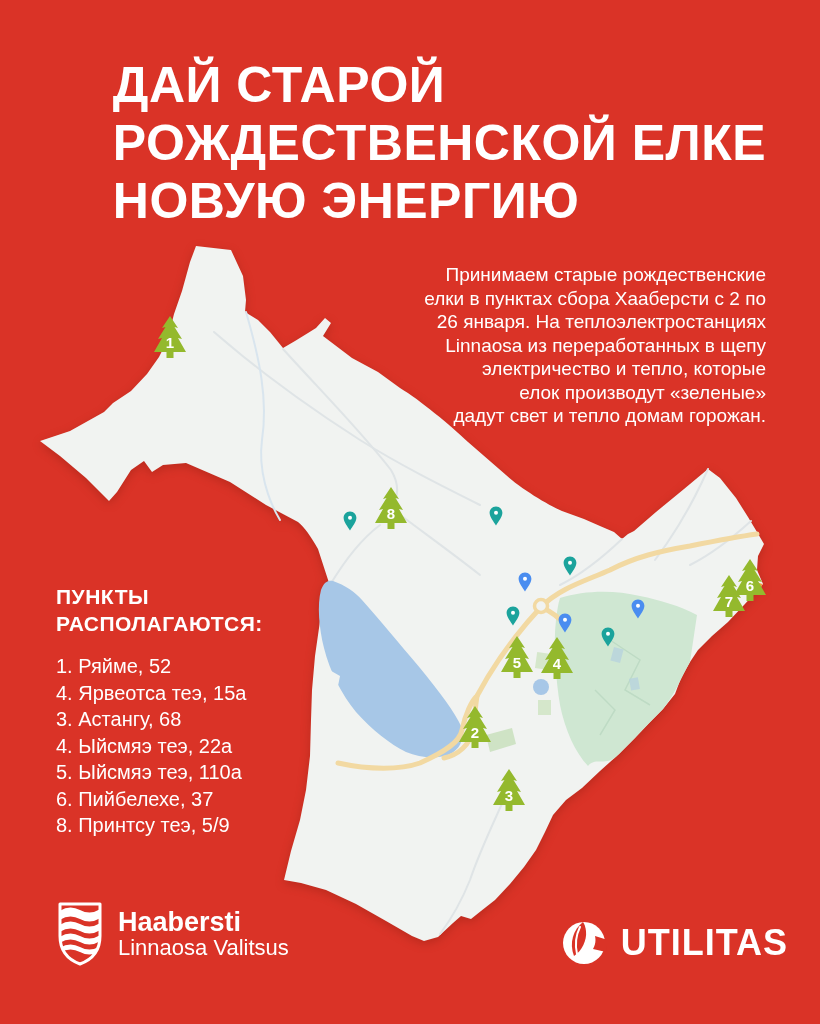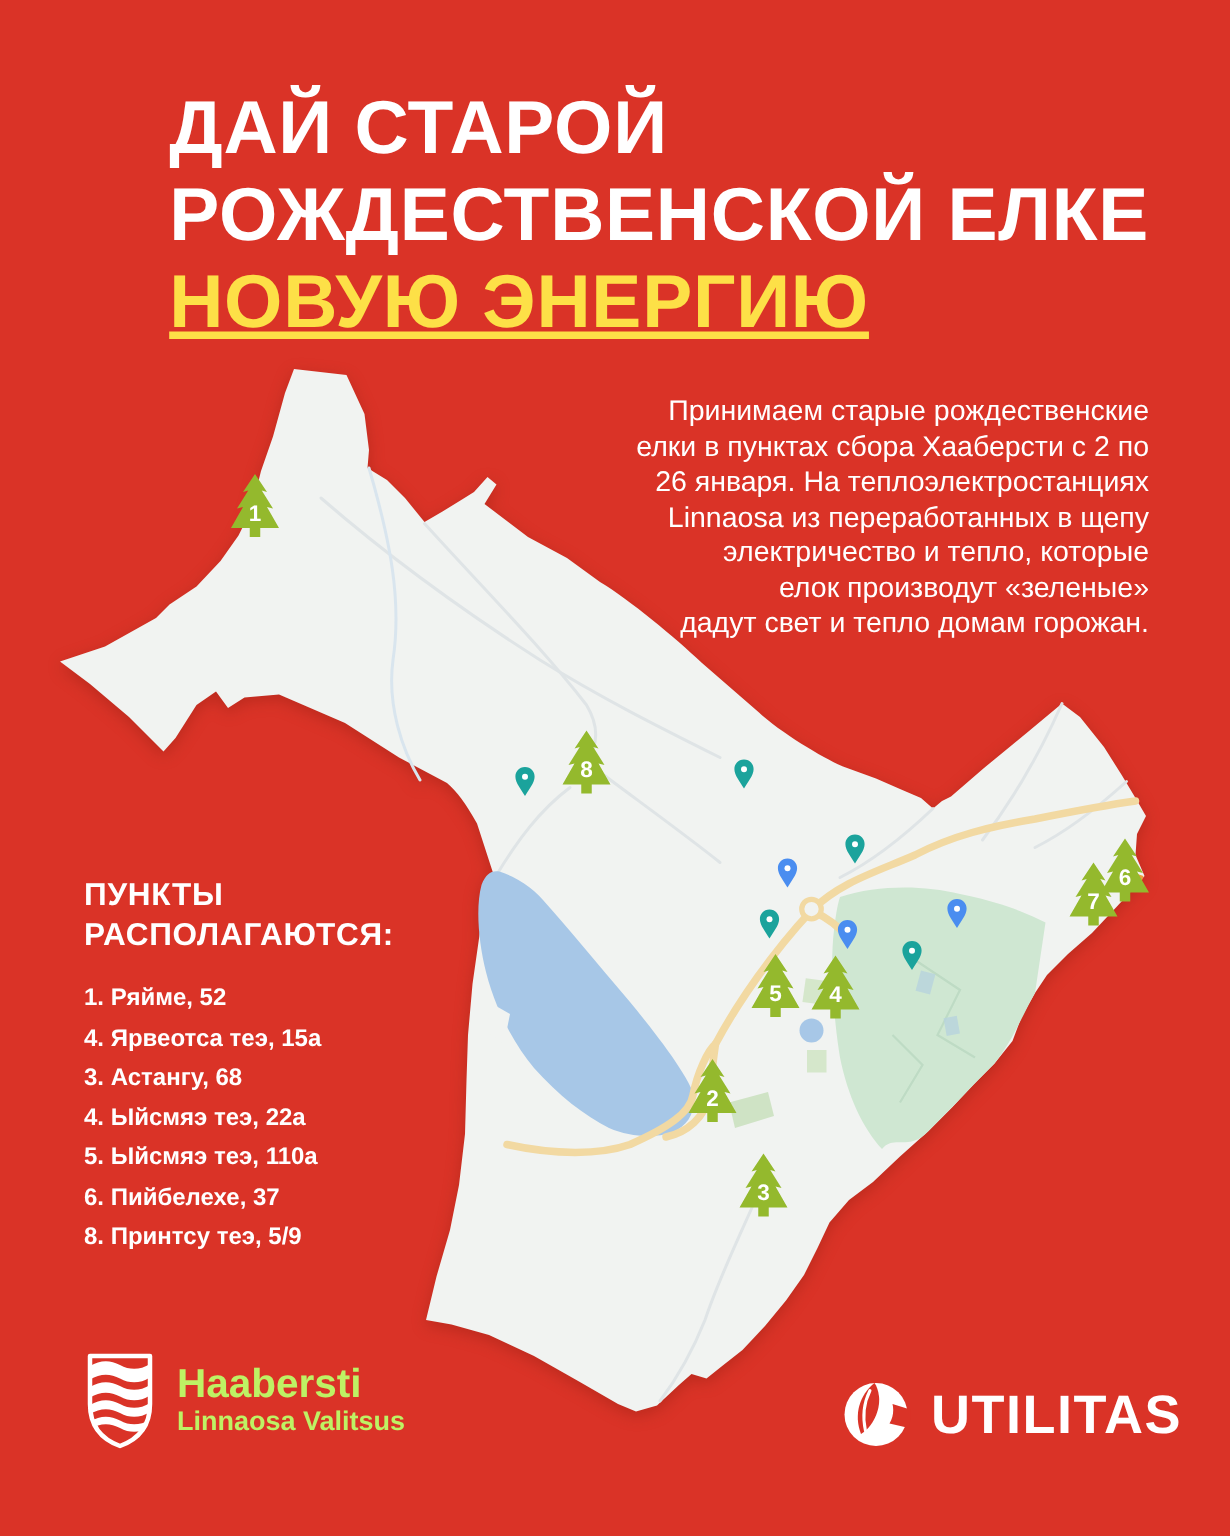--- a/index.html
+++ b/index.html
@@ -31,38 +31,38 @@
   .pos-6{left:732px;top:558px;}
   .pos-7{left:711px;top:574px;}
   .pos-8{left:373px;top:486px;}
   
   .title{
     position:absolute;top:56px;right:54px;
     color:#ffffff;
     font-size:50px;line-height:58px;font-weight:bold;letter-spacing:.5px;
     white-space:nowrap;
   }
-  .title .green{color:#fde047;text-decoration:underline;}
+  .title .green{color:#ffffff;}
   
   .intro{
     position:absolute;top:263px;right:54px;
     text-align:right;color:#ffffff;
     font-size:19px;line-height:23.5px;font-weight:normal;
     white-space:nowrap;
   }
   
   .points{position:absolute;left:56px;top:583px;color:#ffffff;}
   .points-heading{font-size:21px;line-height:27px;font-weight:bold;letter-spacing:.5px;}
-  .points-list{margin-top:16px;font-size:16px;line-height:26.5px;font-weight:bold;}
+  .points-list{margin-top:16px;font-size:20px;line-height:26.5px;font-weight:normal;}
   
   .district-logo{position:absolute;left:58px;top:901px;display:flex;align-items:center;}
   .district-logo svg{width:44px;height:66px;flex:0 0 auto;}
-  .district-text{margin-left:16px;color:#bef264;}
+  .district-text{margin-left:16px;color:#ffffff;}
   .district-name{font-size:27px;line-height:26px;font-weight:bold;}
-  .district-sub{font-size:18px;line-height:25px;font-weight:bold;}
+  .district-sub{font-size:22px;line-height:25px;font-weight:normal;}
   .utilitas-logo{position:absolute;right:32px;top:920px;display:flex;align-items:center;}
   .utilitas-logo svg{width:46px;height:46px;flex:0 0 auto;}
   .utilitas-name{
     margin-left:14px;color:#ffffff;
     font-size:36px;font-weight:bold;letter-spacing:1px;line-height:46px;
   }
 </style>
 </head>
 <body>
 

